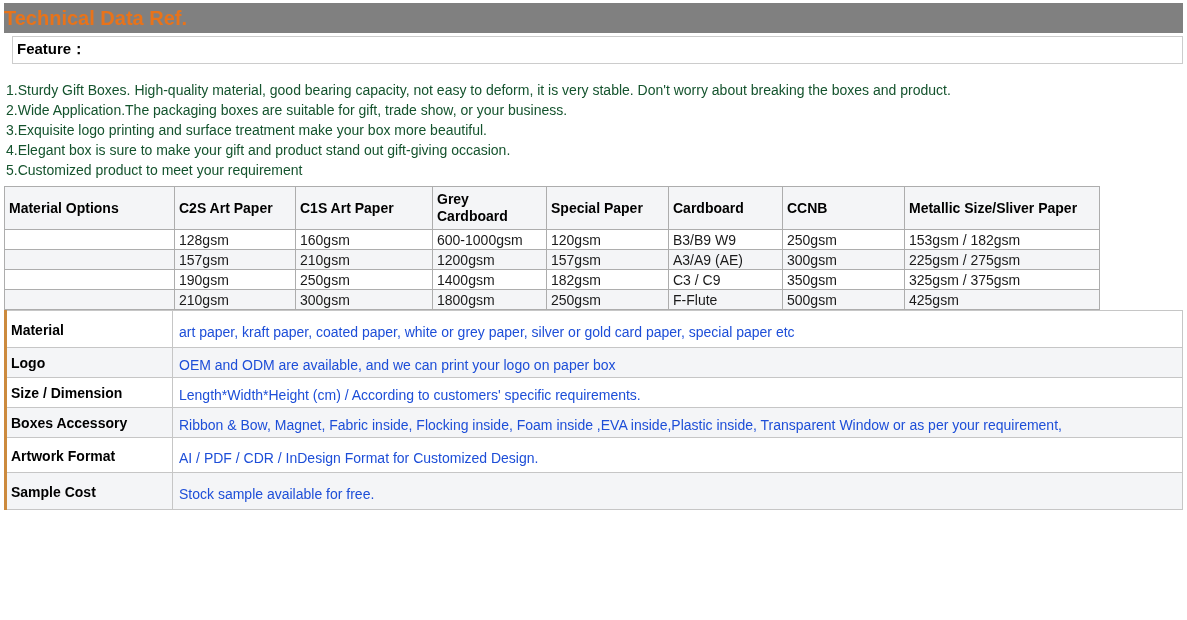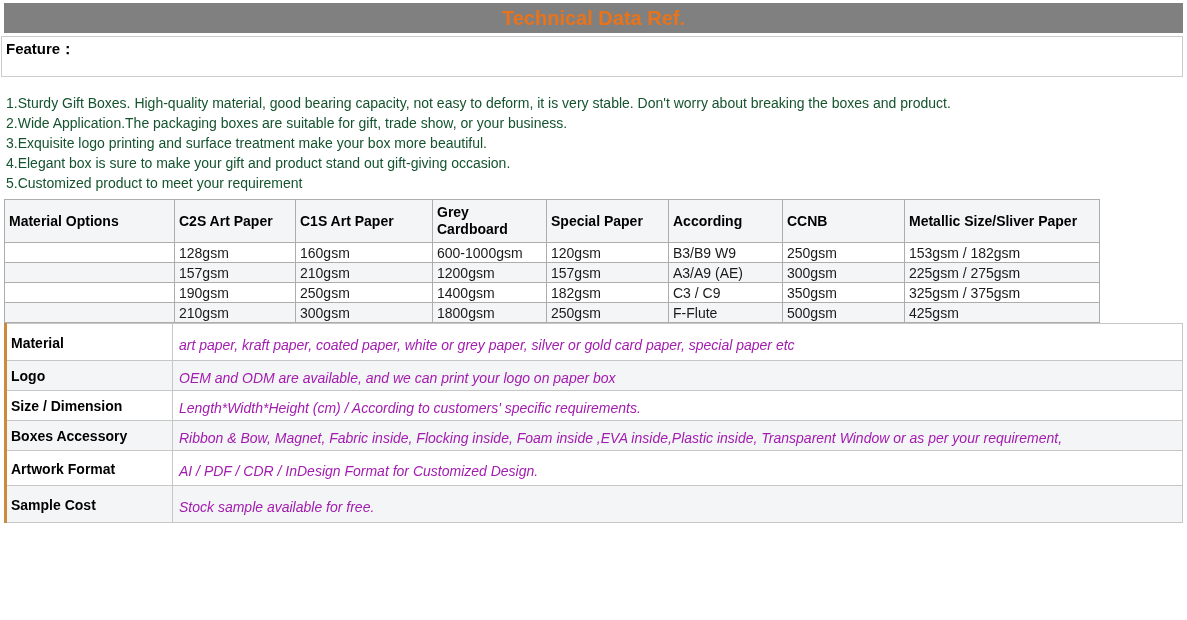--- a/index.html
+++ b/index.html
@@ -14,32 +14,31 @@
     height: 620px;
     overflow: hidden;
     background: #ffffff;
   }
   
   .title-bar {
     margin: 3px 4px 0 4px;
     height: 30px;
     line-height: 30px;
     background: #808080;
-    text-align: center;
   }
   .title-bar .title-text {
     color: #e8731a;
     font-size: 20px;
     font-weight: bold;
   }
   
   .feature-box {
-    margin: 3px 4px 0 1px;
+    margin: 3px 4px 0 12px;
     border: 1px solid #cccccc;
-    padding: 3px 4px 17px 4px;
+    padding: 3px 4px 4px 4px;
     background: #ffffff;
   }
   .feature-box .feature-heading {
     font-size: 15px;
     font-weight: bold;
     color: #000000;
   }
   
   .feature-list {
     margin: 16px 4px 0 6px;
@@ -92,22 +91,21 @@
     line-height: 19px;
   }
   table.specs th {
     width: 167px;
     font-weight: bold;
     color: #000000;
     padding: 2px 2px 0 4px;
   }
   table.specs td {
     padding: 8px 8px 2px 6px;
-    color: #a21caf;
-    font-style: italic;
+    color: #1d4ed8;
   }
   table.specs tr:nth-child(even) th,
   table.specs tr:nth-child(even) td { background: #f4f5f7; }
   .h37 { height: 37px; } .h25 { height: 25px; } .h30 { height: 30px; }
   .h28 { height: 28px; } .h35 { height: 35px; } .h59 { height: 59px; }
   .h31 { height: 31px; }
 </style>
 </head>
 <body>
 
@@ -140,21 +138,21 @@
         <col style="width:122px">
         <col>
     </colgroup>
     <thead>
       <tr>
         <th>Material Options</th>
         <th>C2S Art Paper</th>
         <th>C1S Art Paper</th>
         <th>Grey Cardboard</th>
         <th>Special Paper</th>
-        <th>According</th>
+        <th>Cardboard</th>
         <th>CCNB</th>
         <th>Metallic Size/Sliver Paper</th>
       </tr>
     </thead>
     <tbody>
       <tr>
         <td></td>
         <td>128gsm</td>
         <td>160gsm</td>
         <td>600-1000gsm</td>

